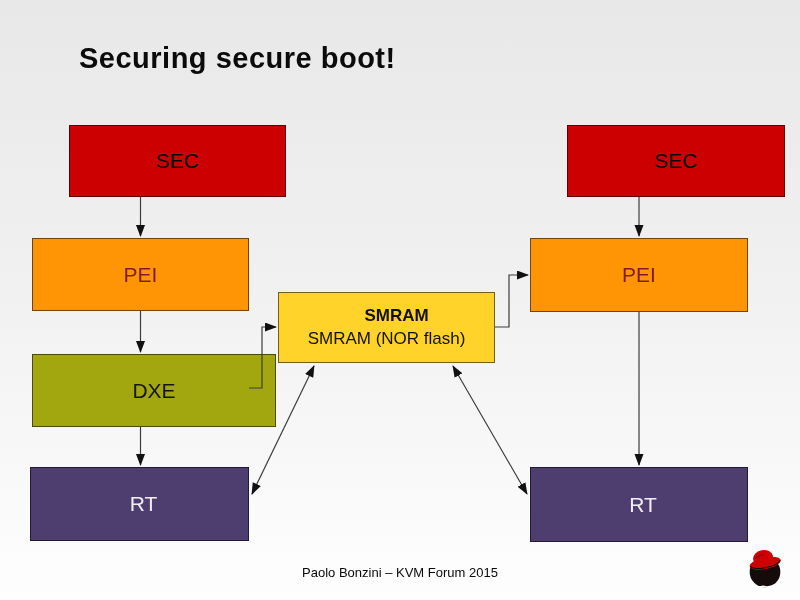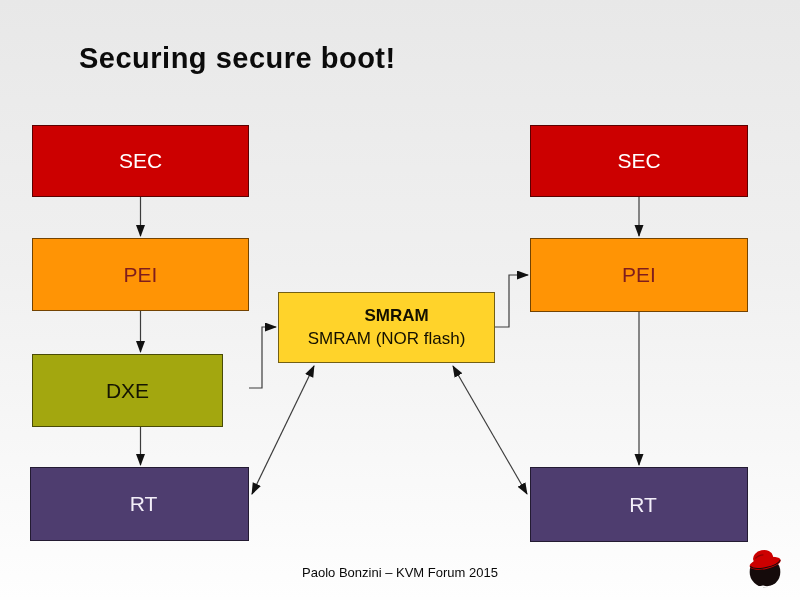--- a/index.html
+++ b/index.html
@@ -16,31 +16,31 @@
     position:absolute;left:40px;top:42px;
     font-size:29px;font-weight:bold;color:#0b0b0b;letter-spacing:0.5px;margin-left:39px;
   }
   .box{
     position:absolute;
     display:flex;align-items:center;justify-content:center;
     font-size:21px;color:#111;
     border:1px solid rgba(0,0,0,0.55);
     box-sizing:border-box;
   }
-  .sec{background:#cc0000;color:#ffffff;}
+  .sec{background:#cc0000;color:#000000;margin-left:37px;}
   .pei{background:#ff9405;color:#7f1d1d;}
   .dxe{background:#a3a70f;color:#151503;}
   .rt{background:#4e3d6f;color:#f2eef8;padding-left:8px;}
   .smram{background:#ffd32a;color:#141000;flex-direction:column;font-size:17px;line-height:1.3;}
   .smram .l1{font-weight:bold;margin-left:20px;}
 
   
   .b-lsec{left:32px;top:125px;width:217px;height:72px;}
   .b-lpei{left:32px;top:238px;width:217px;height:73px;}
-  .b-ldxe{left:32px;top:354px;width:191px;height:73px;}
+  .b-ldxe{left:32px;top:354px;width:244px;height:73px;}
   .b-lrt {left:30px;top:467px;width:219px;height:74px;}
   
   .b-rsec{left:530px;top:125px;width:218px;height:72px;}
   .b-rpei{left:530px;top:238px;width:218px;height:74px;}
   .b-rrt {left:530px;top:467px;width:218px;height:75px;}
   
   .b-smram{left:278px;top:292px;width:217px;height:71px;}
 
   .arrows{position:absolute;left:0;top:0;width:800px;height:600px;pointer-events:none;}
 

